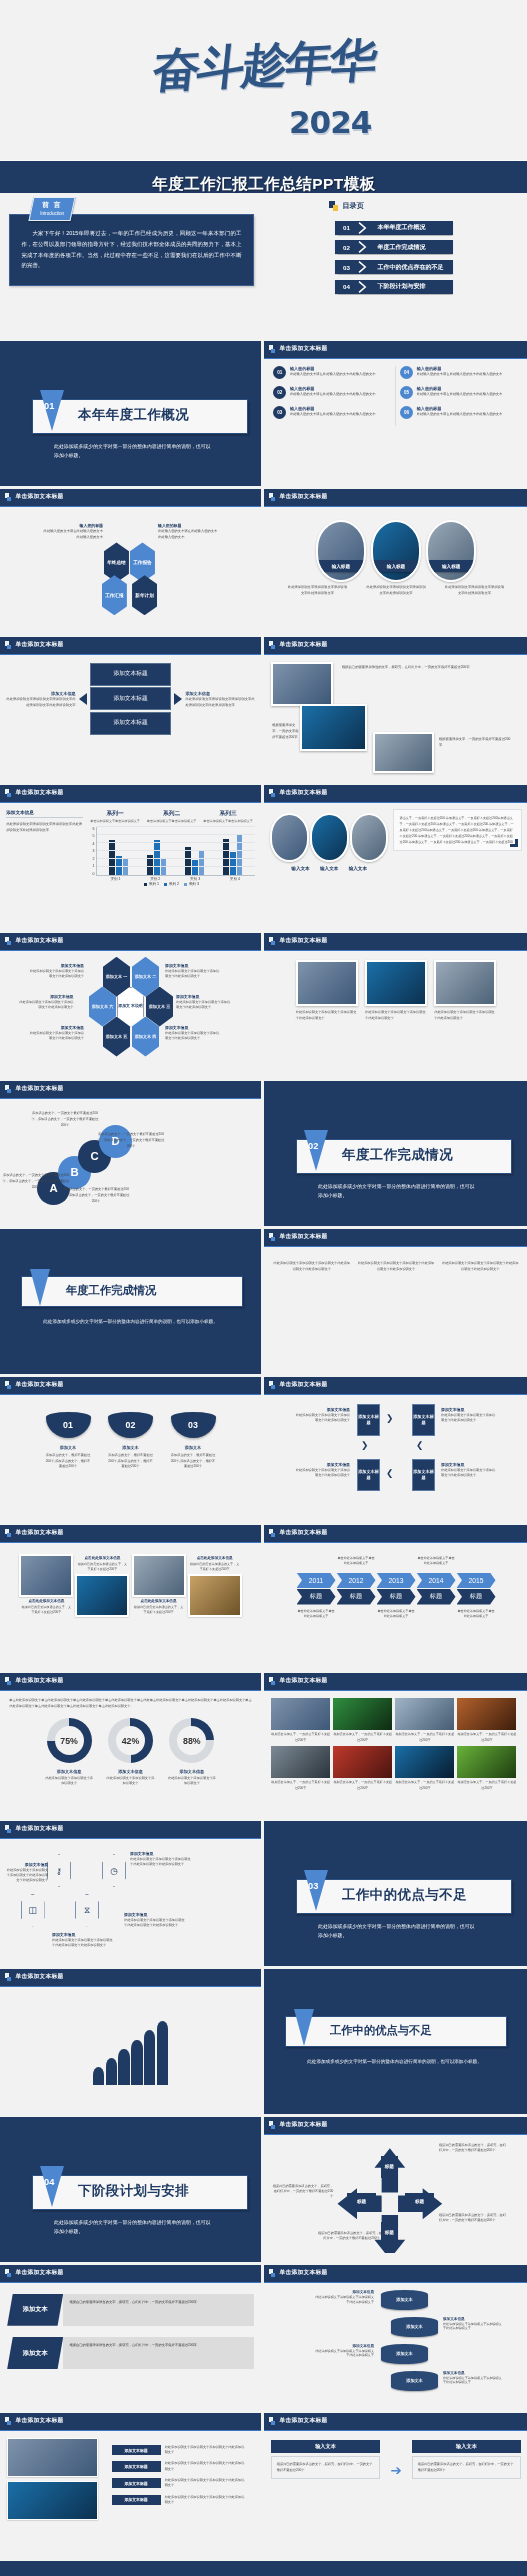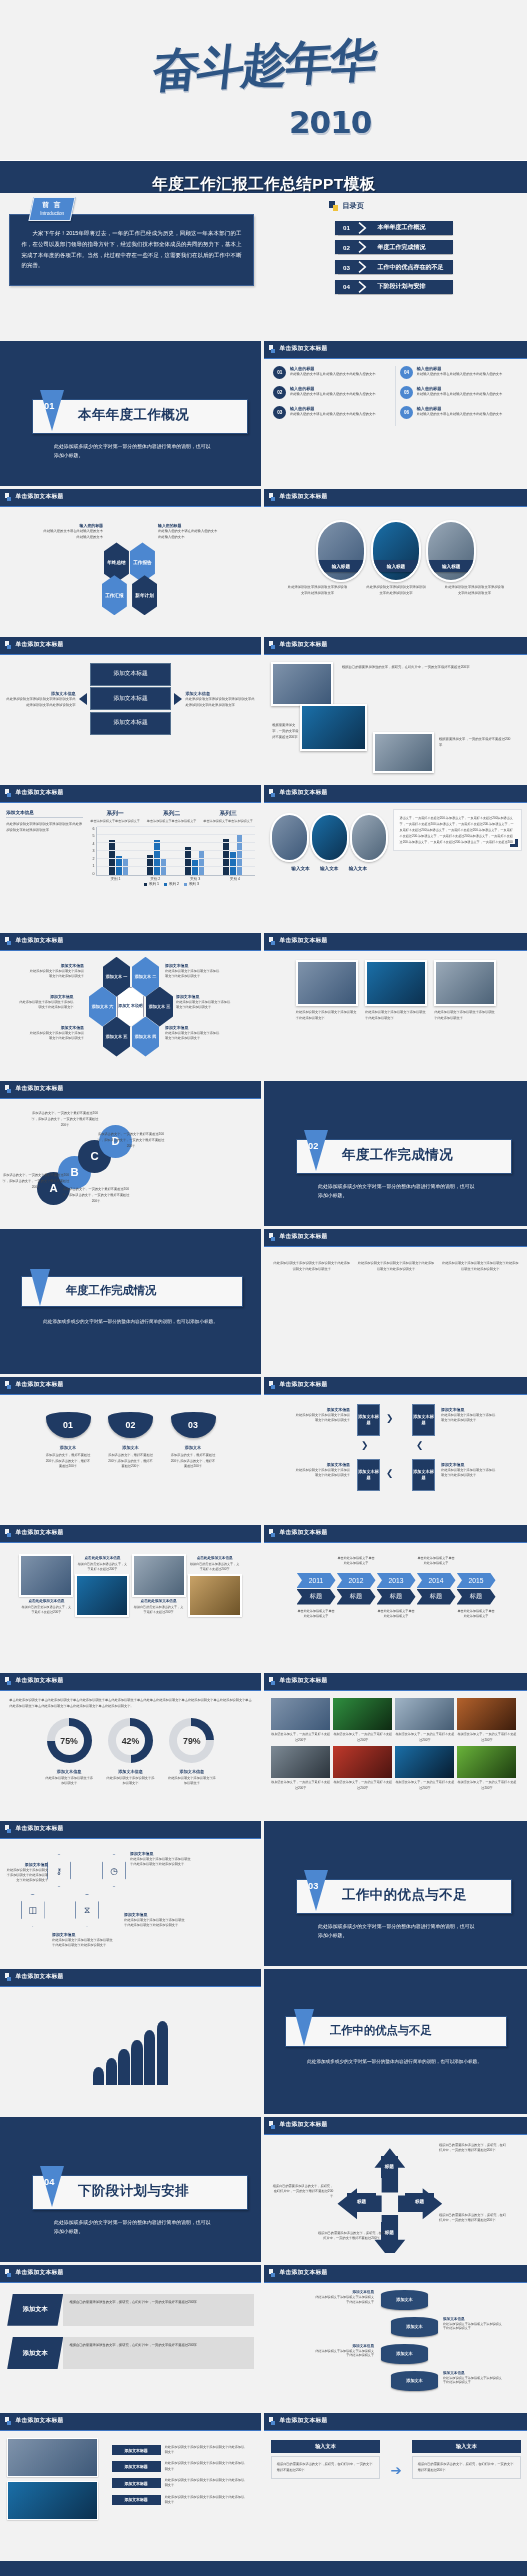--- a/index.html
+++ b/index.html
@@ -304,21 +304,21 @@
 </style>
 </head>
 <body>
 
 <div class="page">
 
   <div class="cover">
     <div class="cover-logo">
       <span class="brush">奋斗趁年华</span>
     </div>
-    <div class="year">2010</div>
+    <div class="year">2024</div>
     <div class="cover-band">
       <div class="cover-title">年度工作汇报工作总结PPT模板</div>
 
     </div>
   </div>
 
   <div class="grid">
 
     <div class="slide l sl-white">
       <div class="intro-wrap">
@@ -970,21 +970,21 @@
           </div>
         <div class="dn">
           <div class="dring" id="ring1" style="background: conic-gradient(rgb(31, 58, 99) 0deg, rgb(31, 58, 99) 180deg, rgb(214, 217, 222) 180deg, rgb(214, 217, 222) 360deg);">
               <div class="hole">42%</div>
             </div>
           <b>添加文本信息</b>
           <p>此处添加说明文字添加说明文字添加说明文字</p>
           </div>
         <div class="dn">
           <div class="dring" id="ring2" style="background: conic-gradient(rgb(31, 58, 99) 0deg, rgb(31, 58, 99) 90deg, rgb(214, 217, 222) 90deg, rgb(214, 217, 222) 360deg);">
-              <div class="hole">79%</div>
+              <div class="hole">88%</div>
             </div>
           <b>添加文本信息</b>
           <p>此处添加说明文字添加说明文字添加说明文字</p>
           </div>
       </div>
     </div>
 
     <div class="slide sl-white">
       <div class="sbar">
         <span class="bico">

